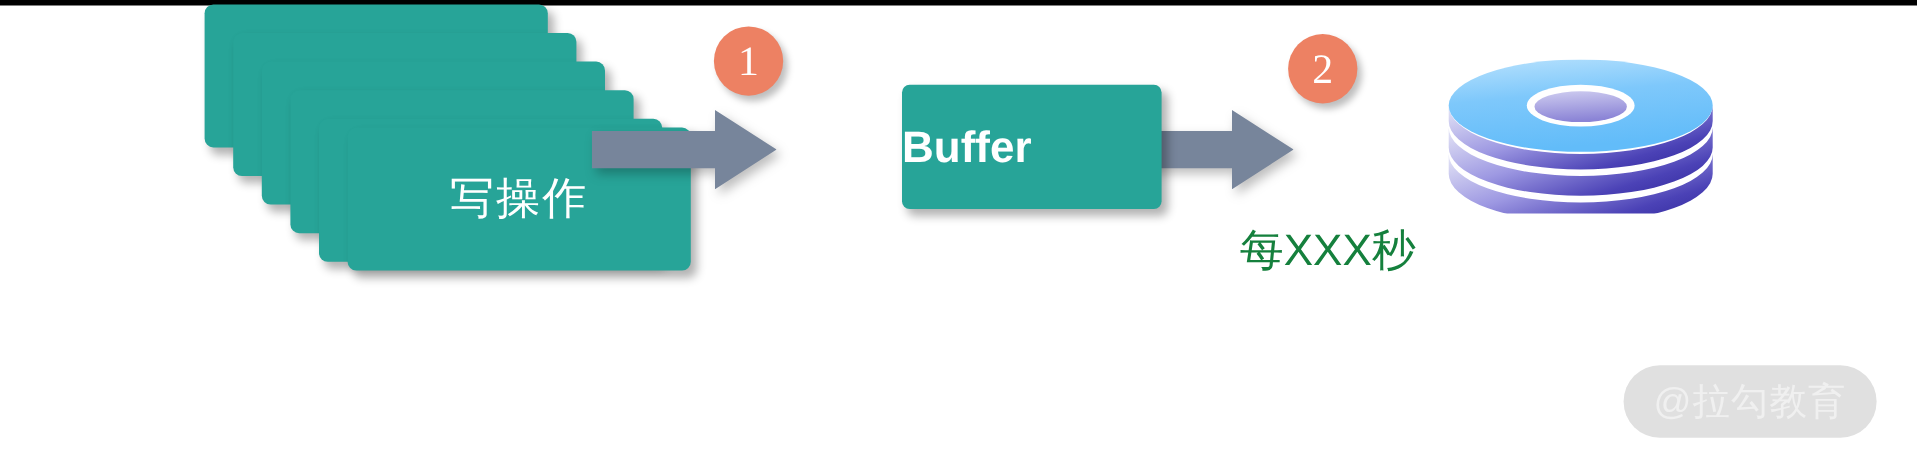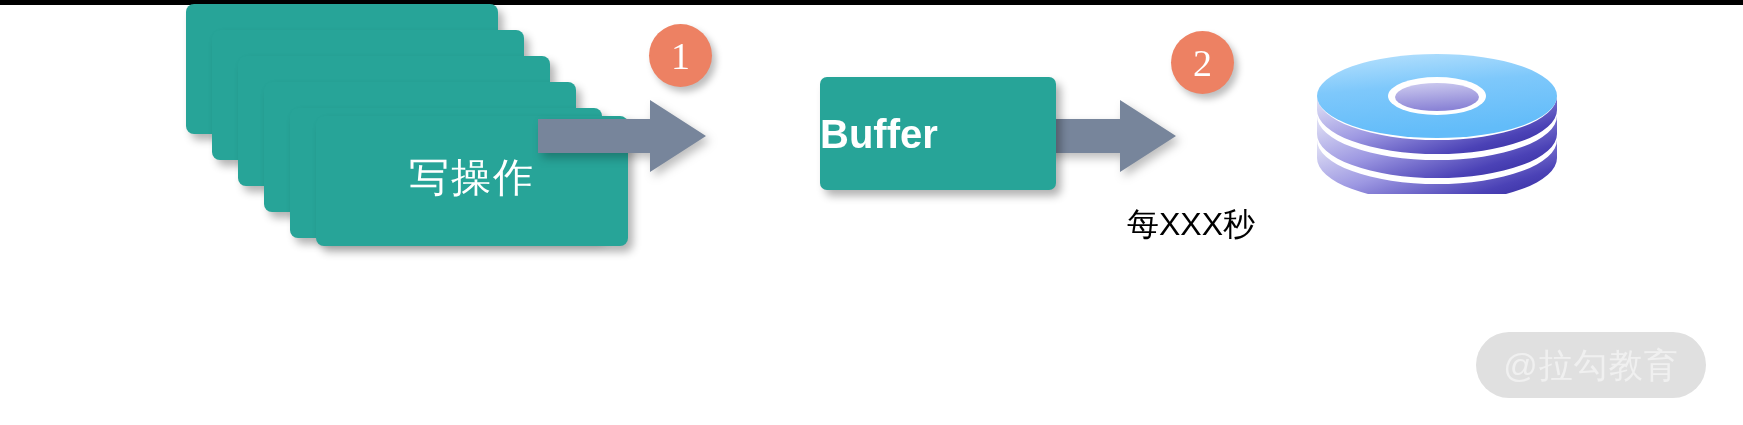--- a/index.html
+++ b/index.html
@@ -56,21 +56,20 @@
     display: flex;
     align-items: center;
     justify-content: center;
   }
   .card-label {
     color: #ffffff;
     font-size: 40px;
     letter-spacing: 2px;
     line-height: 1;
     white-space: nowrap;
-    font-family: Liberation Mono, monospace;
   }
 
   
   .block-arrow {
     position: absolute;
     filter: drop-shadow(4px 5px 5px rgba(0,0,0,0.26));
   }
   #arrow-1 { left: 538px;  top: 100px; }
   #arrow-2 { left: 1008px; top: 100px; }
 
@@ -111,22 +110,22 @@
     font-size: 40px;
     font-weight: bold;
     line-height: 1;
   }
 
   
   #interval-caption {
     position: absolute;
     left: 1127px;
     top: 208px;
-    color: #000000;
-    font-size: 32px;
+    color: #15803d;
+    font-size: 40px;
     line-height: 1;
     white-space: nowrap;
   }
 
   
   #database-icon {
     position: absolute;
     left: 1312px;
     top: 54px;
     width: 250px;

